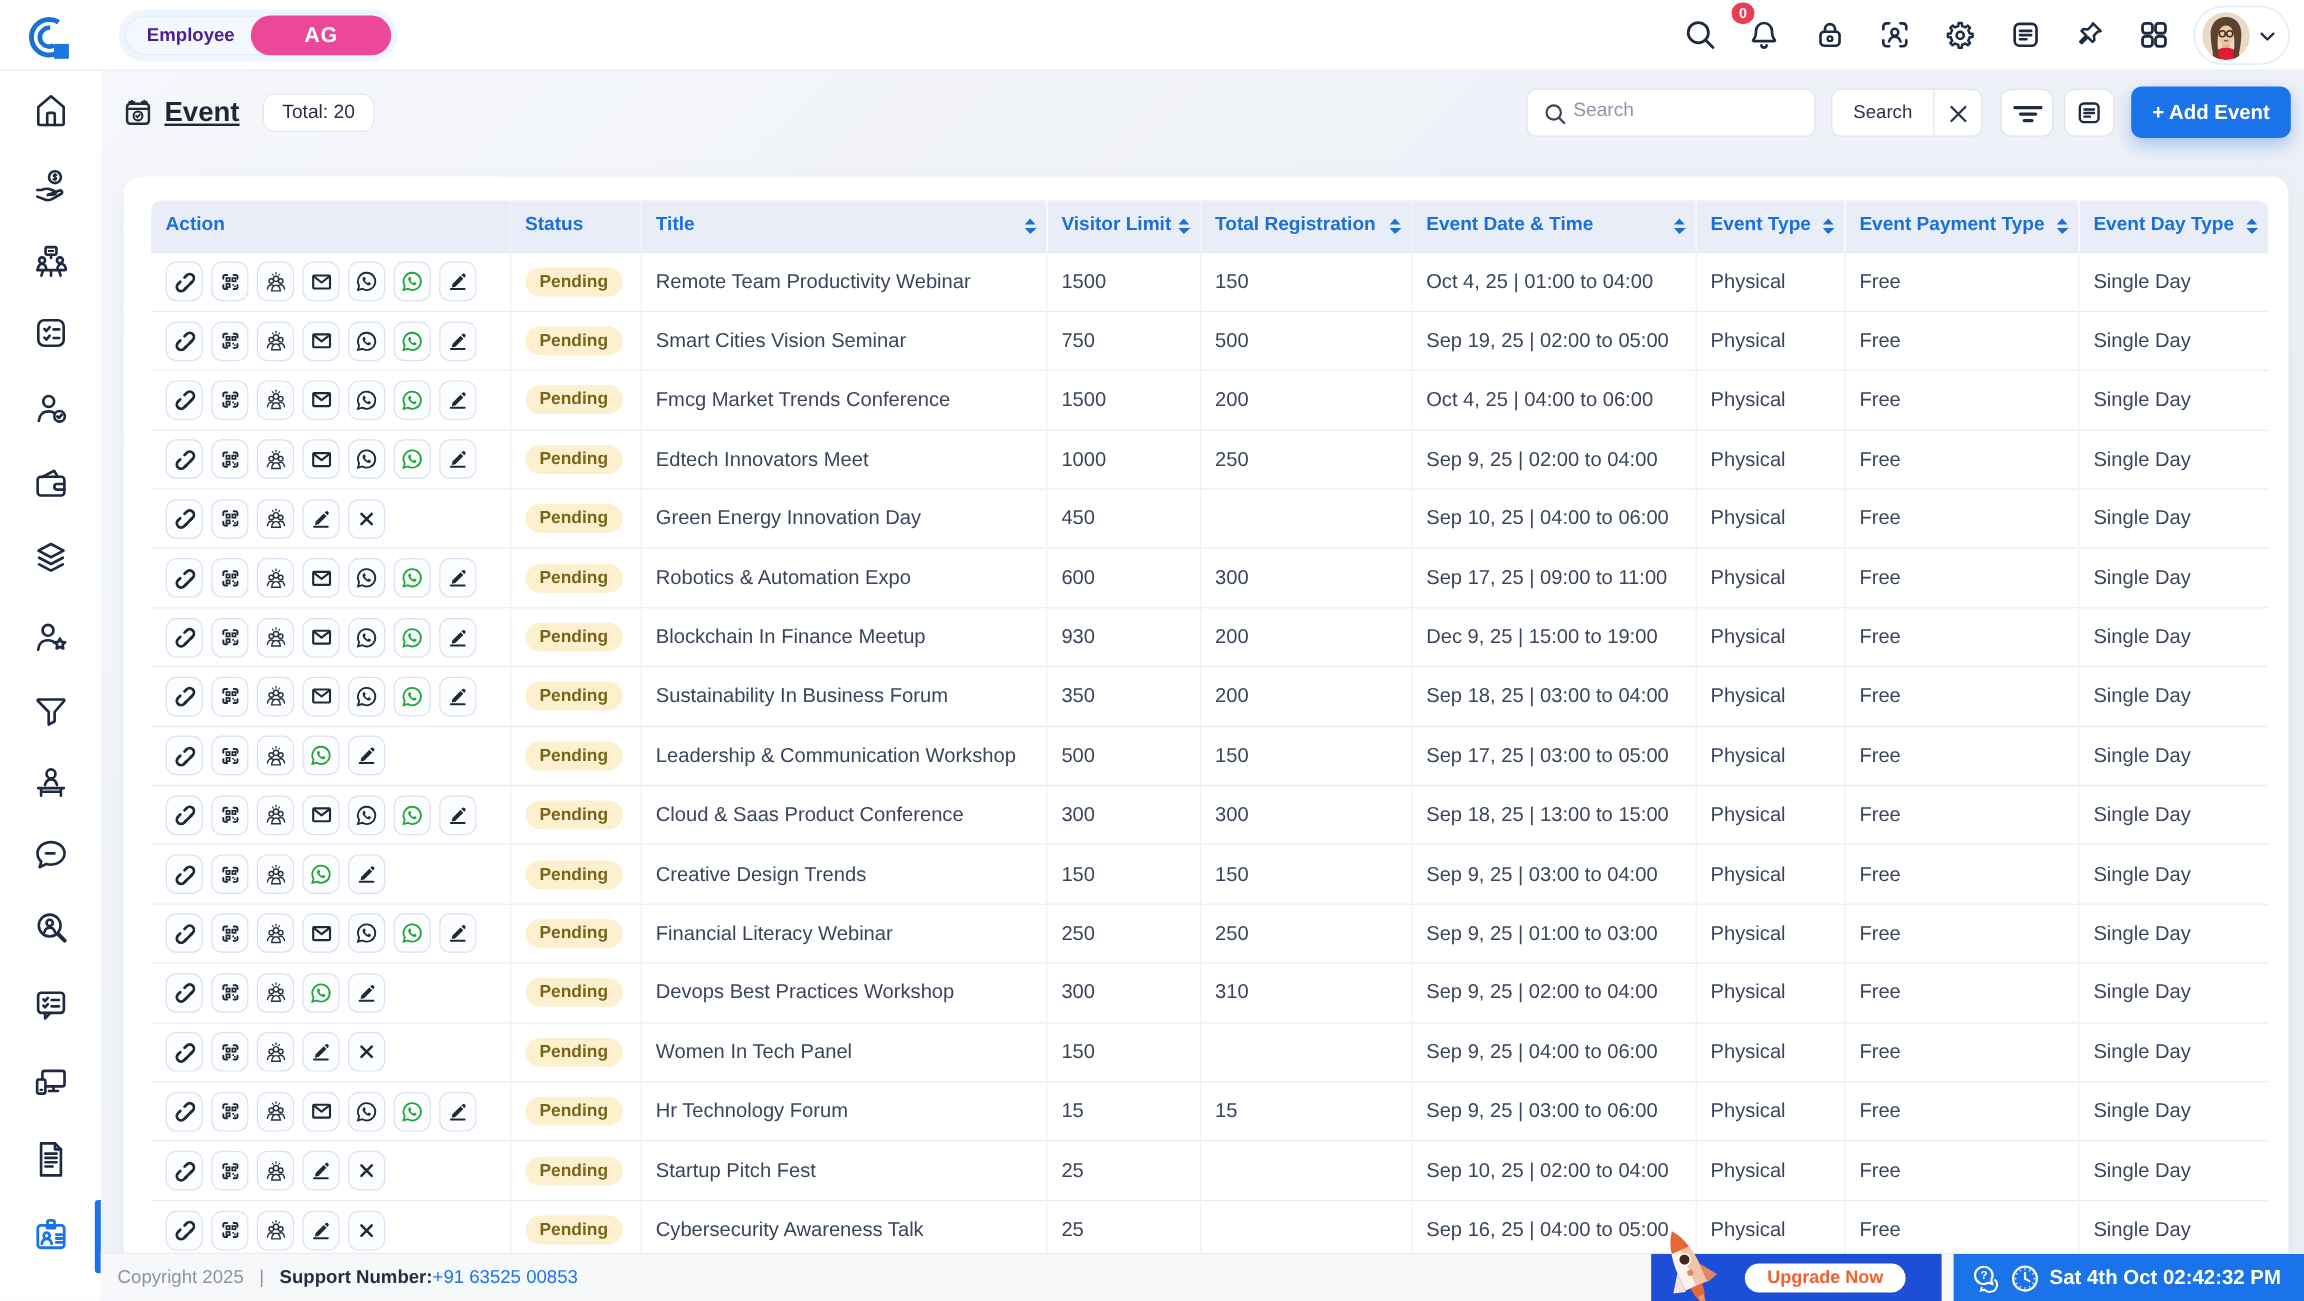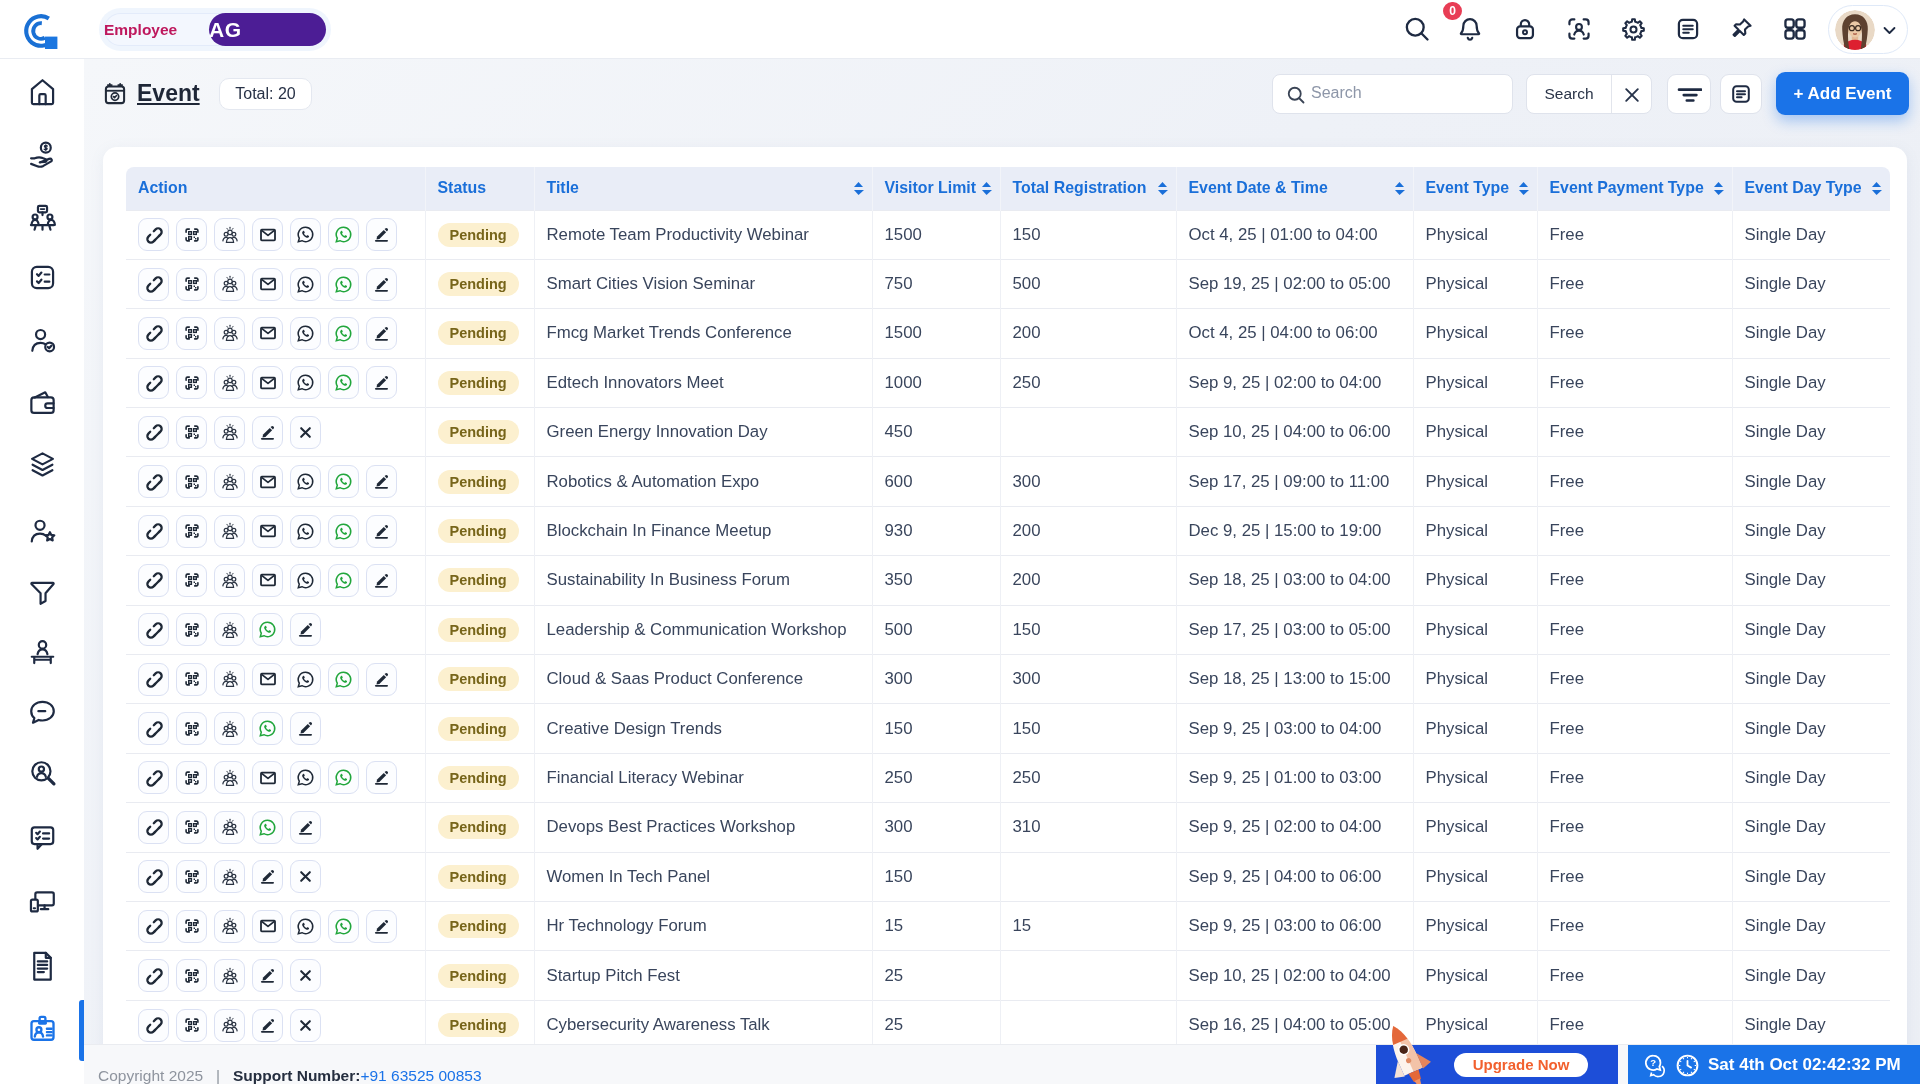--- a/index.html
+++ b/index.html
@@ -1,20 +1,20 @@
 <!DOCTYPE html>
 <html><head><meta charset="utf-8">
 <style>
 * { margin:0; padding:0; box-sizing:border-box; }
 html,body { width:1920px; height:1084px; overflow:hidden; font-family:"Liberation Sans",sans-serif; background:#eef1f7; }
 .topbar { position:absolute; left:0; top:0; width:1920px; height:59px; background:#fff; border-bottom:1px solid #e9ecf2; z-index:5; }
 .logo { position:absolute; left:20px; top:8px; }
 .toggle { position:absolute; left:104px; top:13px; width:222px; height:33px; background:#f3f7fe; border-radius:17px; box-shadow:0 0 0 5px rgba(26,115,232,.07), inset 0 0 0 1px #e3ebfa; }
-.toggle .emp { position:absolute; left:0; top:0; width:110px; height:33px; line-height:33px; color:#be185d; font-size:15.5px; font-weight:bold; }
-.toggle .ag { position:absolute; right:0; top:0; width:117px; height:33px; line-height:33px; text-align:left; color:#fff; background:#4c1d95; border-radius:17px; font-size:21px; font-weight:bold; letter-spacing:.5px; }
+.toggle .emp { position:absolute; left:0; top:0; width:110px; height:33px; line-height:33px; text-align:center; color:#4c1d95; font-size:15.5px; font-weight:bold; }
+.toggle .ag { position:absolute; right:0; top:0; width:117px; height:33px; line-height:33px; text-align:center; color:#fff; background:#ec4899; border-radius:17px; font-size:18px; font-weight:bold; letter-spacing:.5px; }
 .tic { position:absolute; top:15px; }
 .badge { position:absolute; left:1441px; top:0; width:23px; height:22px; background:#e83d55; border:2px solid #fff; border-radius:12px; color:#fff; font-size:12px; font-weight:bold; text-align:center; line-height:18px; z-index:6; }
 .avpill { position:absolute; left:1828px; top:5px; width:80px; height:49px; background:#fff; border:1px solid #dfe9f8; border-radius:25px; }
 .av { position:absolute; left:6px; top:4px; width:40px; height:40px; border-radius:50%; overflow:hidden; }
 .chev { position:absolute; right:9px; top:16px; }
 .sidebar { position:absolute; left:0; top:59px; width:84px; height:1025px; background:#fff; z-index:4; }
 .sic { position:absolute; left:26px; }
 .sbar { position:absolute; left:79px; top:941px; width:5px; height:61px; background:#1a73e8; border-radius:3px 0 0 3px; }
 .content { position:absolute; left:84px; top:59px; width:1836px; height:1025px; background:linear-gradient(135deg,#f5f7fa 0%,#eef1f7 45%,#ecEFf5 100%); }
 .ph-ico { position:absolute; left:18px; top:22px; }
@@ -36,21 +36,21 @@
 th:first-child { border-radius:8px 0 0 0; }
 th:last-child { border-radius:0 8px 0 0; }
 .hs { position:absolute; right:8px; top:14px; }
 td { height:49.4px; font-size:16.8px; color:#39455c; padding:0 0 0 12px; border-top:1px solid #e9ebf1; border-left:1px solid #eef0f5; background:#fff; white-space:nowrap; overflow:hidden; }
 td:first-child { border-left:none; }
 tr:first-child td { border-top:none; }
 .pill { display:inline-block; background:#fcf0cf; color:#77651a; font-size:14.5px; font-weight:bold; padding:4px 12px; border-radius:12px; }
 .ab { display:inline-flex; width:31px; height:33px; align-items:center; justify-content:center; border:1px solid #dbe1f3; border-radius:9px; background:#fcfdff; margin-right:7px; vertical-align:middle; }
 .ab svg { display:block; }
 .footer { position:absolute; left:84px; top:1044px; width:1836px; height:40px; background:#f7f8fa; border-top:1px solid #eaecf0; z-index:6; }
-.fleft { position:absolute; left:14px; top:11px; font-size:15.5px; color:#8e949e;margin-top:11px; }
+.fleft { position:absolute; left:14px; top:11px; font-size:15.5px; color:#8e949e; }
 .fleft b { color:#252e3f; }
 .fleft a { color:#1a73e8; text-decoration:none; }
 .upg { position:absolute; left:1292px; top:0; width:242px; height:40px; background:#1d4ed8; }
 .upill { position:absolute; left:78px; top:8px; width:134px; height:24px; background:#fff; border-radius:12px; text-align:center; line-height:24px; font-size:15px; font-weight:bold; color:#f2602e; }
 .rocket { position:absolute; left:1294px; top:-26px; z-index:7; }
 .dtbar { position:absolute; left:1544px; top:0; width:292px; height:40px; background:#1a73e8; color:#fff; }
 .dtbar .tx { position:absolute; left:80px; top:10px; font-size:17px; font-weight:bold; }
 .dtbar .i1 { position:absolute; left:14px; top:7px; }
 .dtbar .i2 { position:absolute; left:46px; top:7px; }
 </style></head>

